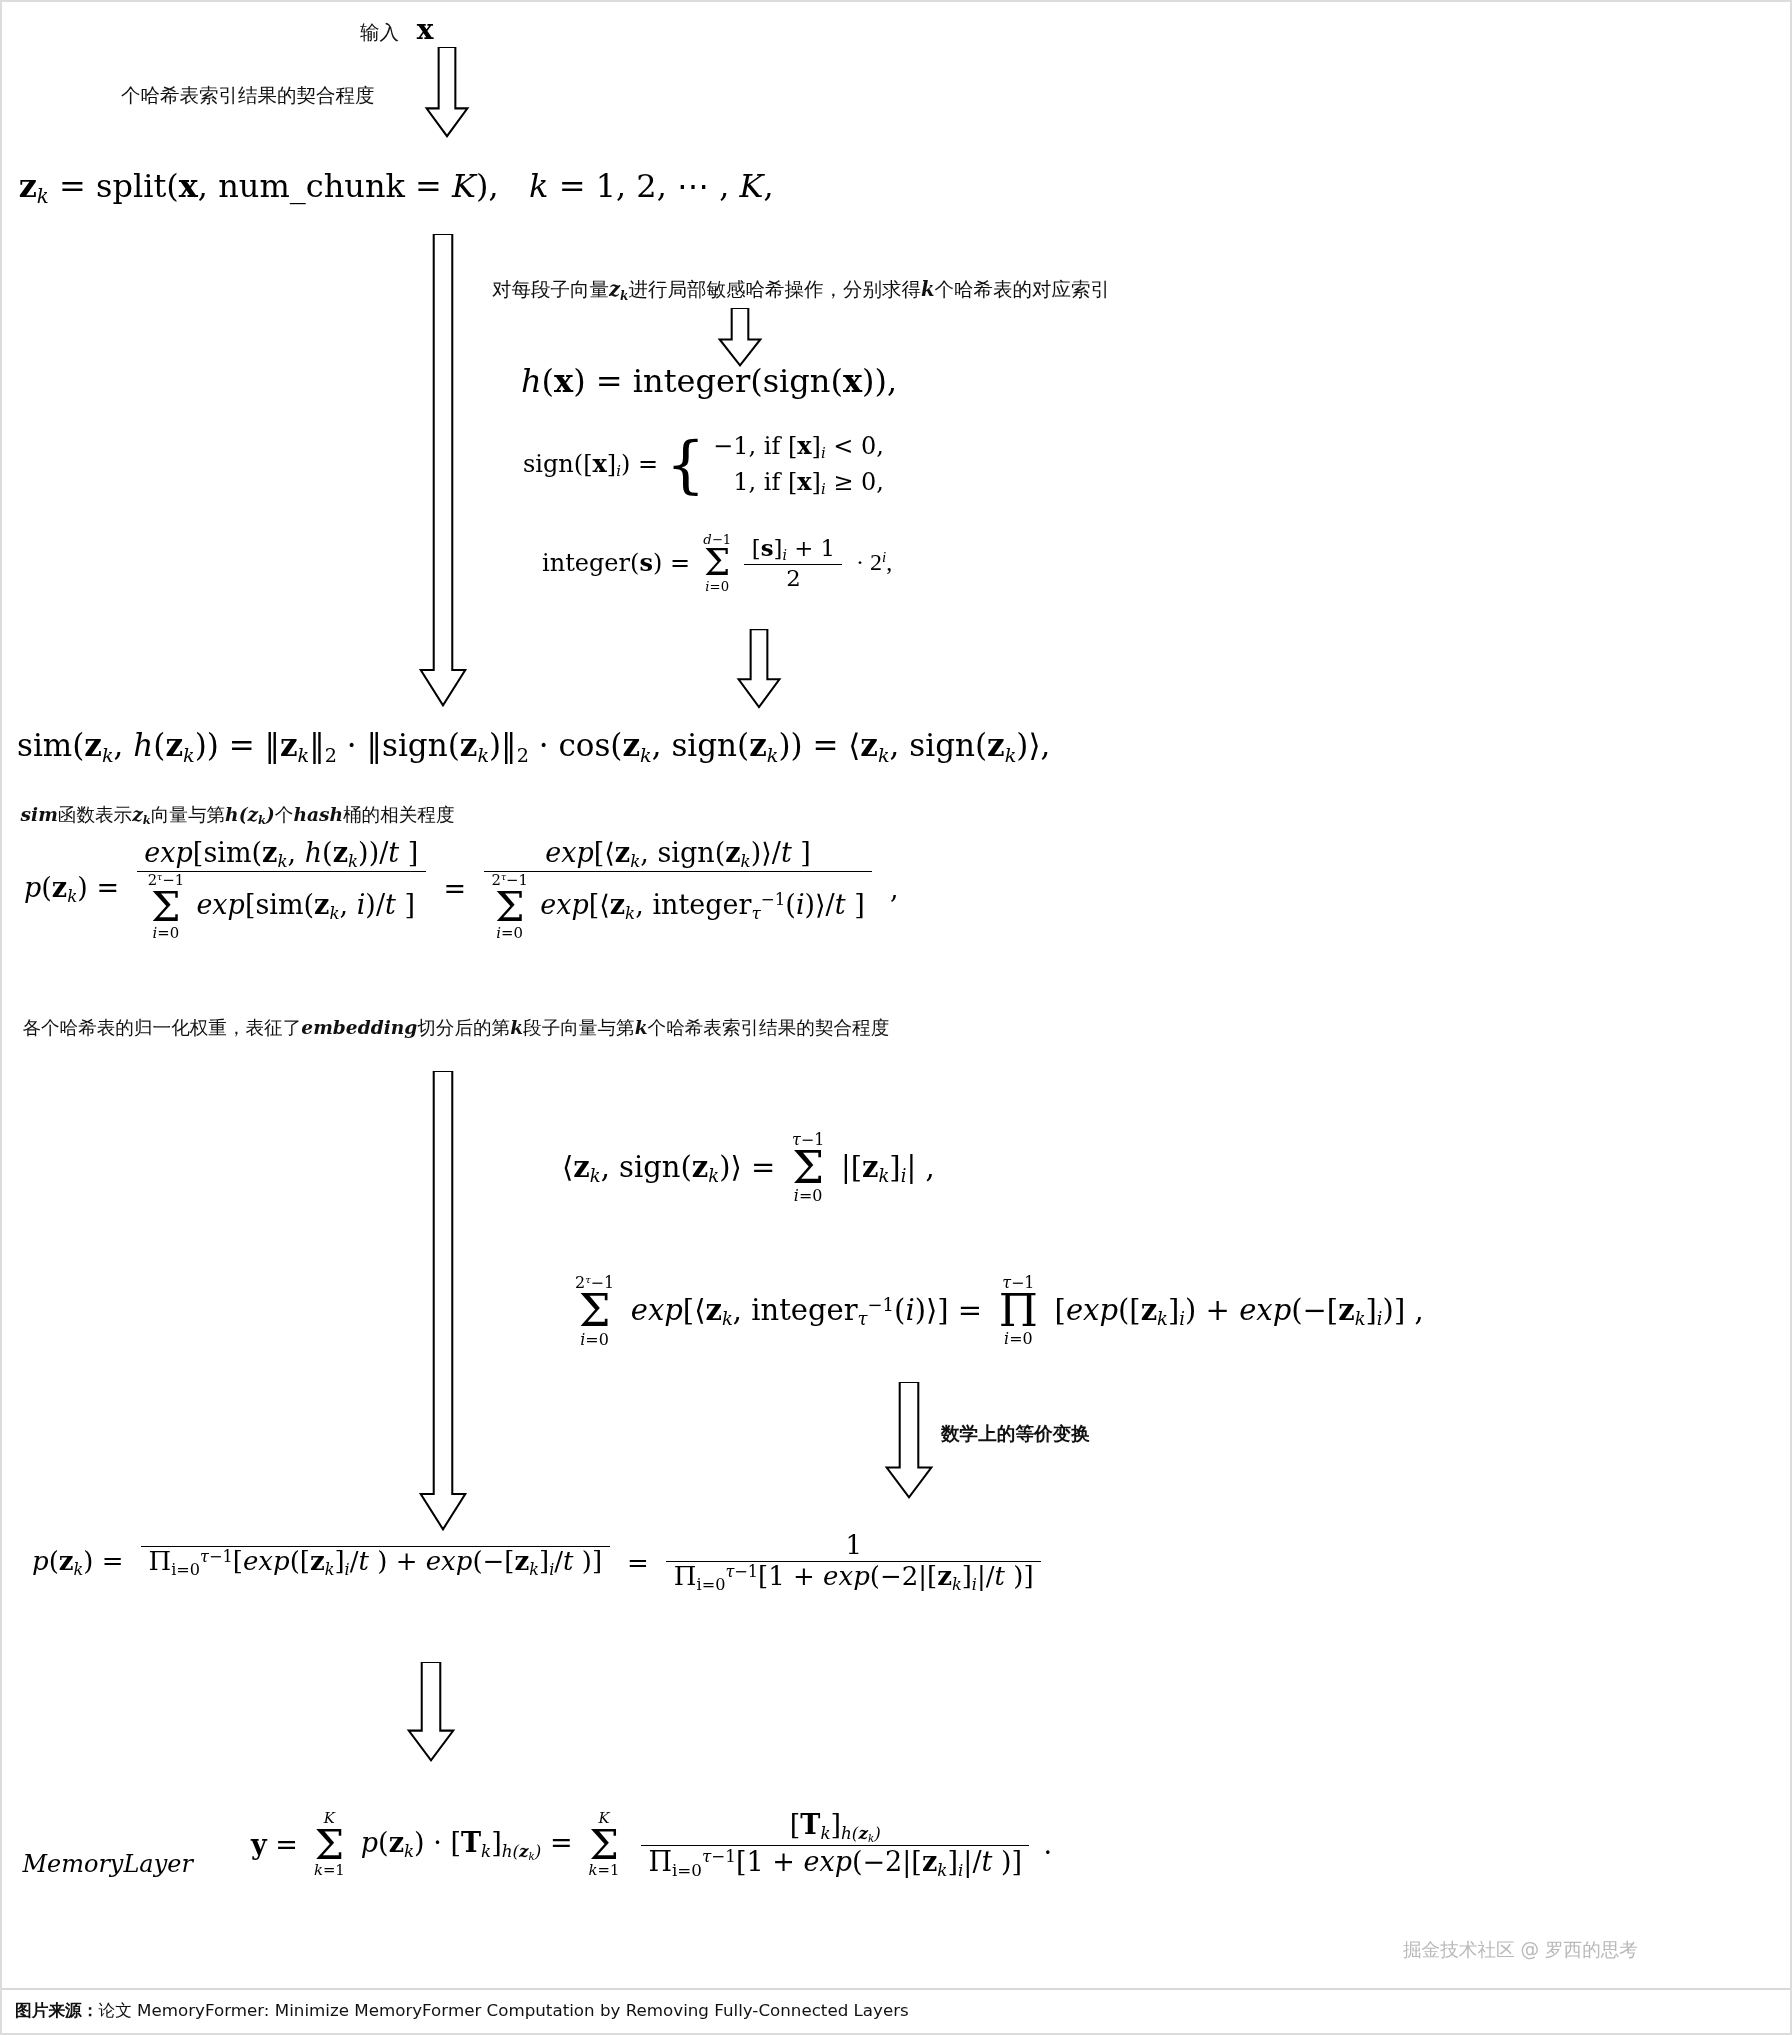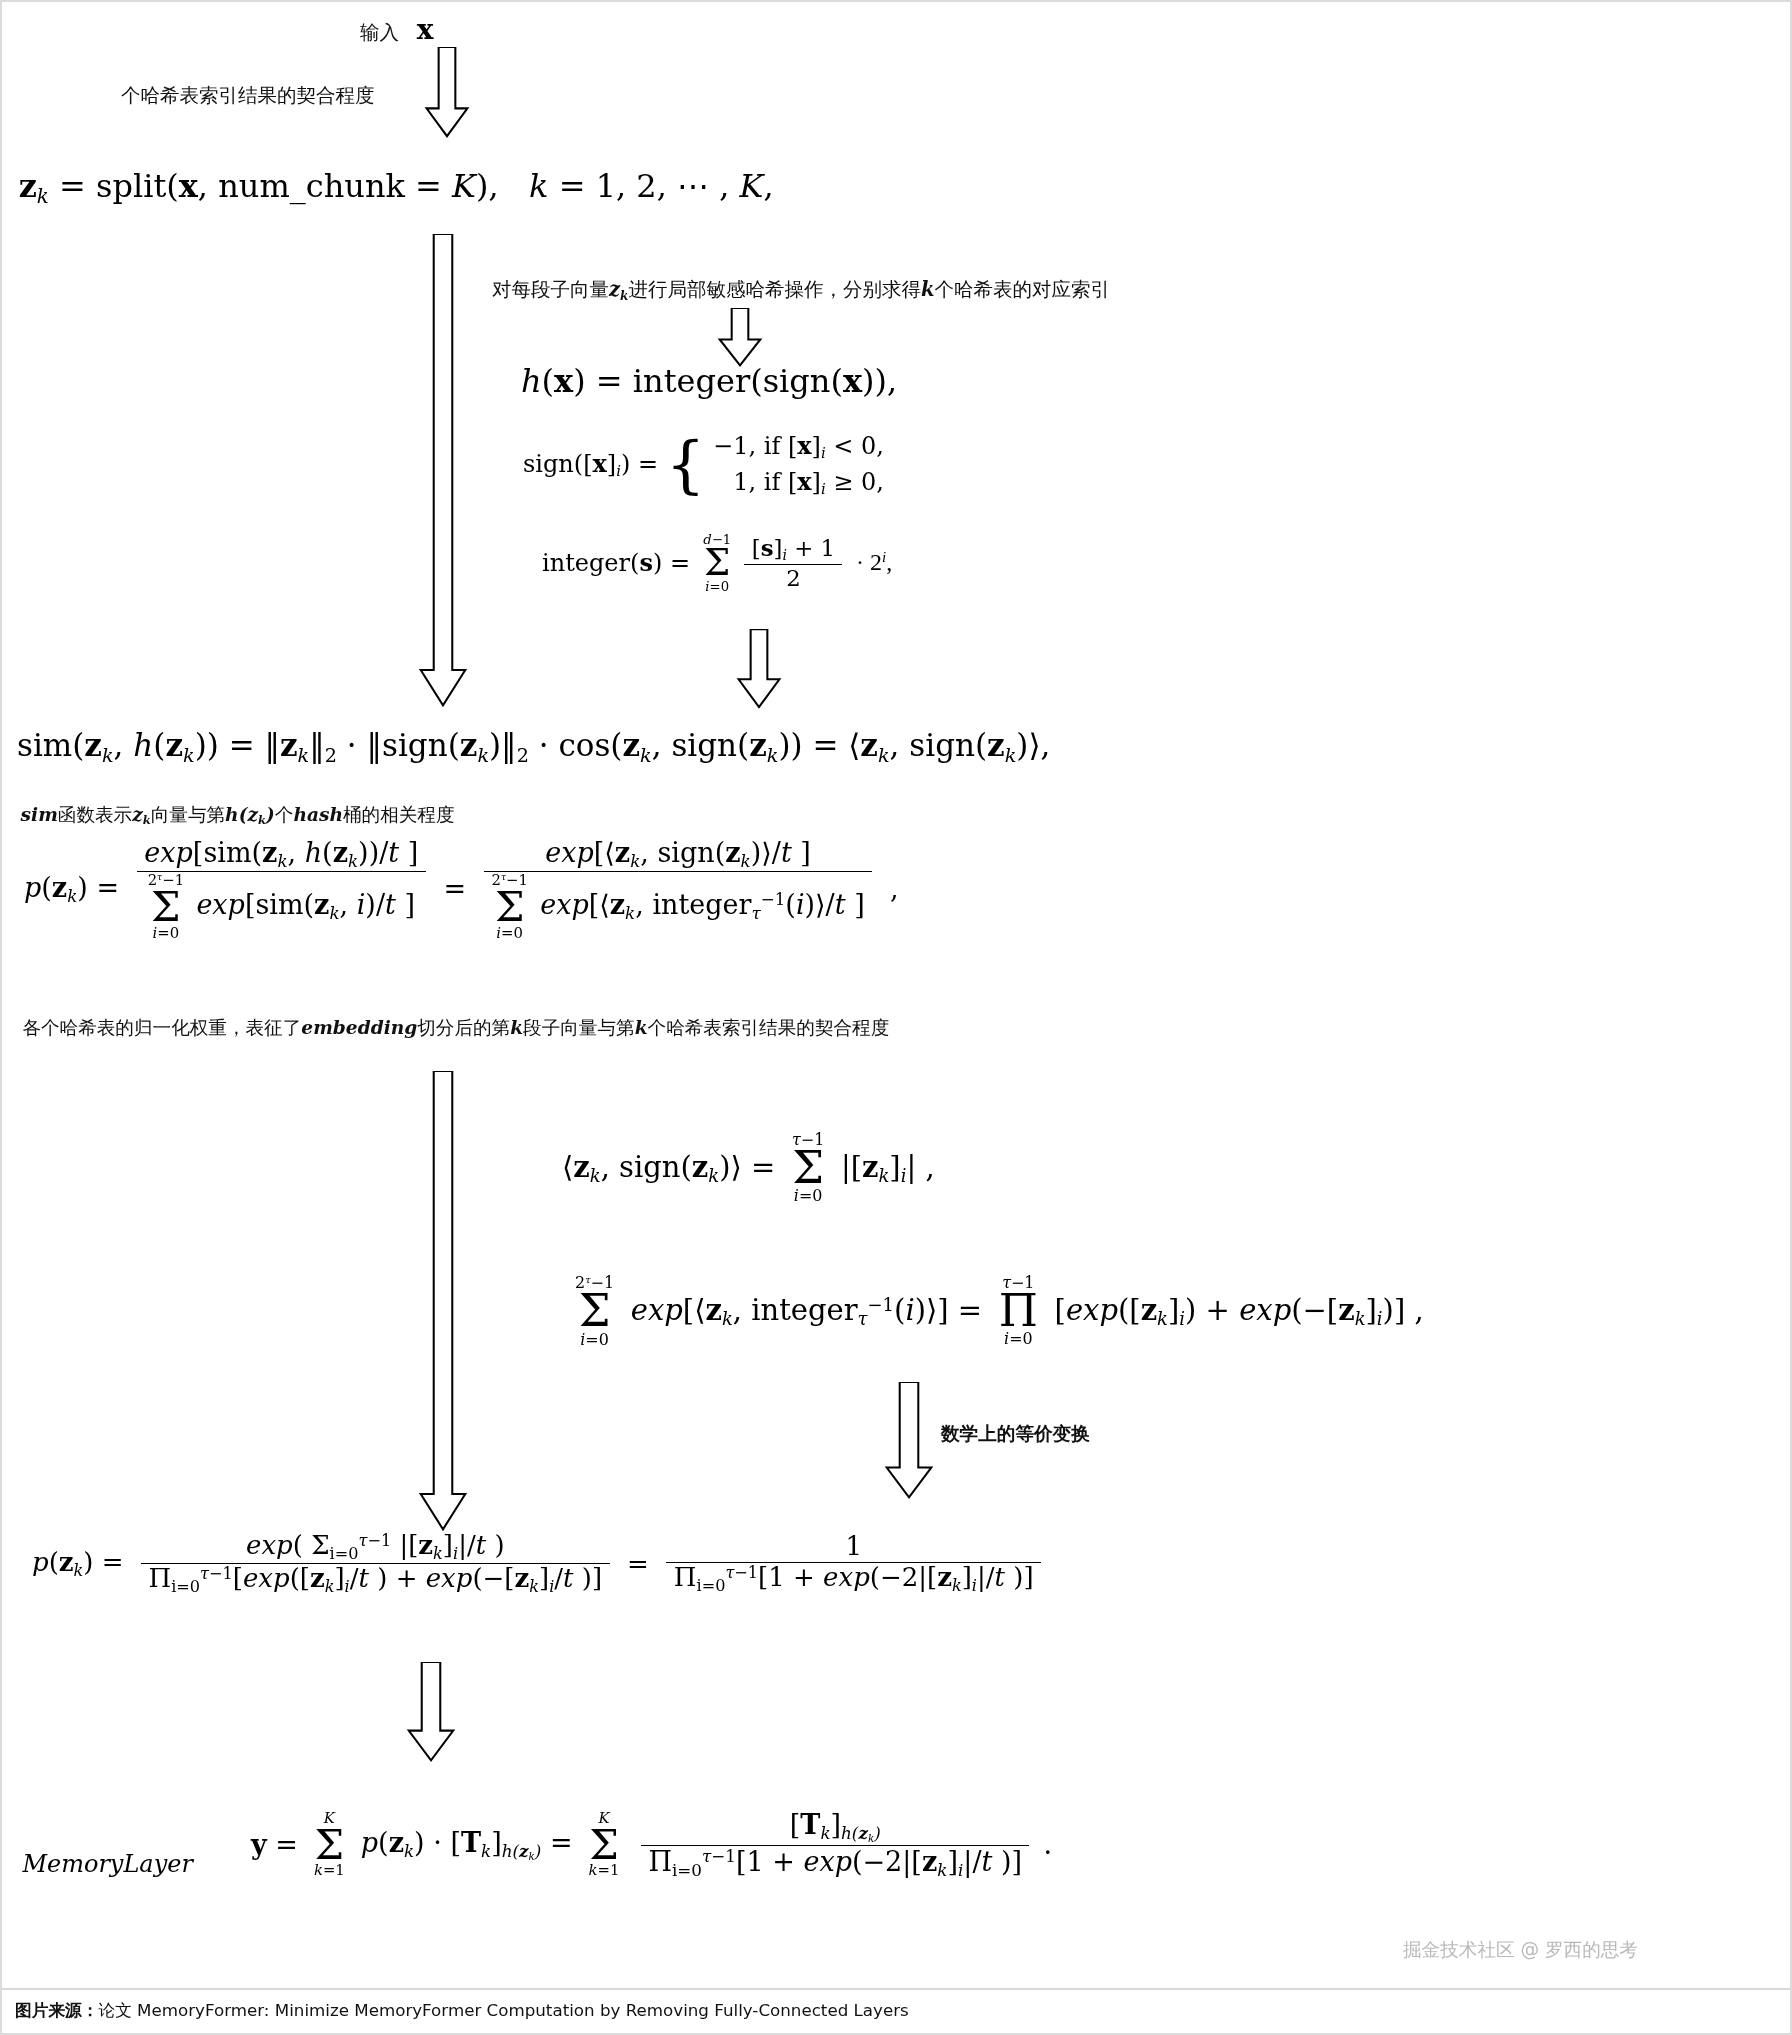--- a/index.html
+++ b/index.html
@@ -236,21 +236,20 @@
   <div class="abs arrow" style="left:879px; top:1380px;">
     <svg width="56" height="119" viewBox="0 0 60 128">
       <polygon points="20,0 40,0 40,92 54,92 30,124 6,92 20,92" fill="#ffffff" stroke="#000000" stroke-width="2.2"></polygon>
     </svg>
   </div>
   <div class="abs cnb" style="left:939px; top:1419px;">数学上的等价变换</div>
 
   <div class="abs math" style="left:30px; top:1529px; font-size:26px;">
     <span style="vertical-align:middle;"><span class="it">p</span>(<span class="bf">z</span><span class="sub">k</span>) =</span>
     <span class="frac" style="margin:0 9.3px;">
-      <span class="num"><span class="it">exp</span>( Σ<span class="sub" style="font-style:normal;">i=0</span><span class="sup"><span class="it">τ</span>−1</span> |[<span class="bf">z</span><span class="sub">k</span>]<span class="sub">i</span>|/<span class="it">t</span> )</span>
       <span class="den">Π<span class="sub" style="font-style:normal;">i=0</span><span class="sup"><span class="it">τ</span>−1</span>[<span class="it">exp</span>([<span class="bf">z</span><span class="sub">k</span>]<span class="sub">i</span>/<span class="it">t</span> ) + <span class="it">exp</span>(−[<span class="bf">z</span><span class="sub">k</span>]<span class="sub">i</span>/<span class="it">t</span> )]</span>
     </span>
     <span style="vertical-align:middle;">=</span>
     <span class="frac" style="margin:0 9.3px;">
       <span class="num">1</span>
       <span class="den">Π<span class="sub" style="font-style:normal;">i=0</span><span class="sup"><span class="it">τ</span>−1</span>[1 + <span class="it">exp</span>(−2|[<span class="bf">z</span><span class="sub">k</span>]<span class="sub">i</span>|/<span class="it">t</span> )]</span>
     </span>
   </div>
 
   <div class="abs arrow" style="left:401px; top:1660px;">

